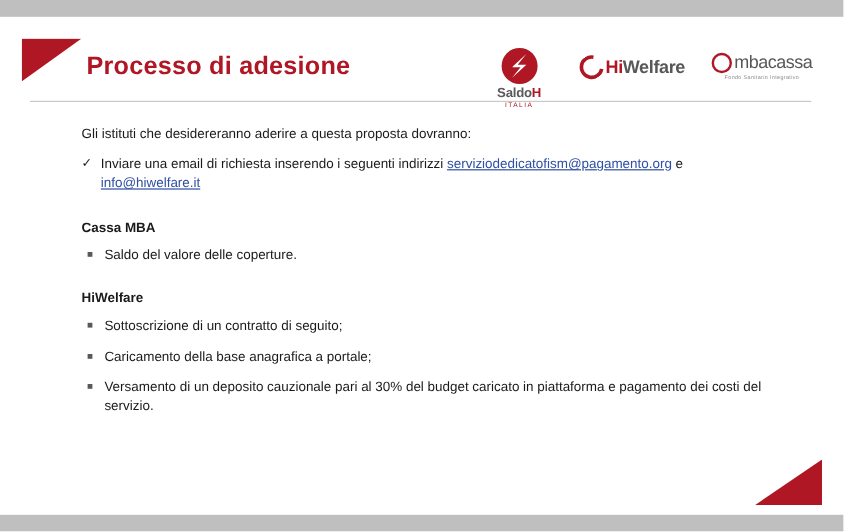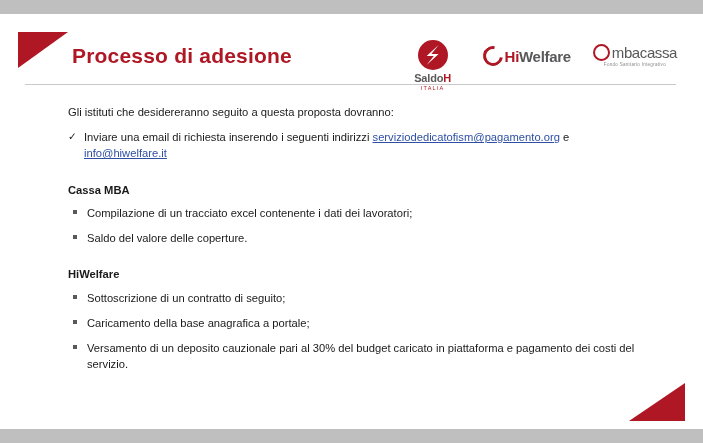--- a/index.html
+++ b/index.html
@@ -272,31 +272,30 @@
           <span class="b">mba</span><span>cassa</span>
         </div>
       </div>
       <div class="tag">Fondo Sanitario Integrativo</div>
     </div>
 
   </div>
 
   <div class="content">
 
-    <p class="intro">Gli istituti che desidereranno seguito a questa proposta dovranno:</p>
+    <p class="intro">Gli istituti che desidereranno aderire a questa proposta dovranno:</p>
 
     <ul class="check-list">
       <li>
         <span>Inviare una email di richiesta inserendo i seguenti indirizzi </span><a class="link" href="#">serviziodedicatofism@pagamento.org</a><span> e </span><a class="link" href="#">info@hiwelfare.it</a>
       </li>
     </ul>
 
     <div class="section-head">Cassa MBA</div>
     <ul class="sq-list">
-      <li>Compilazione di un tracciato excel contenente i dati dei lavoratori;</li>
       <li>Saldo del valore delle coperture.</li>
     </ul>
 
     <div class="section-head">HiWelfare</div>
     <ul class="sq-list">
       <li>Sottoscrizione di un contratto di seguito;</li>
       <li>Caricamento della base anagrafica a portale;</li>
       <li>Versamento di un deposito cauzionale pari al 30% del budget caricato in piattaforma e pagamento dei costi del servizio.</li>
     </ul>
 

